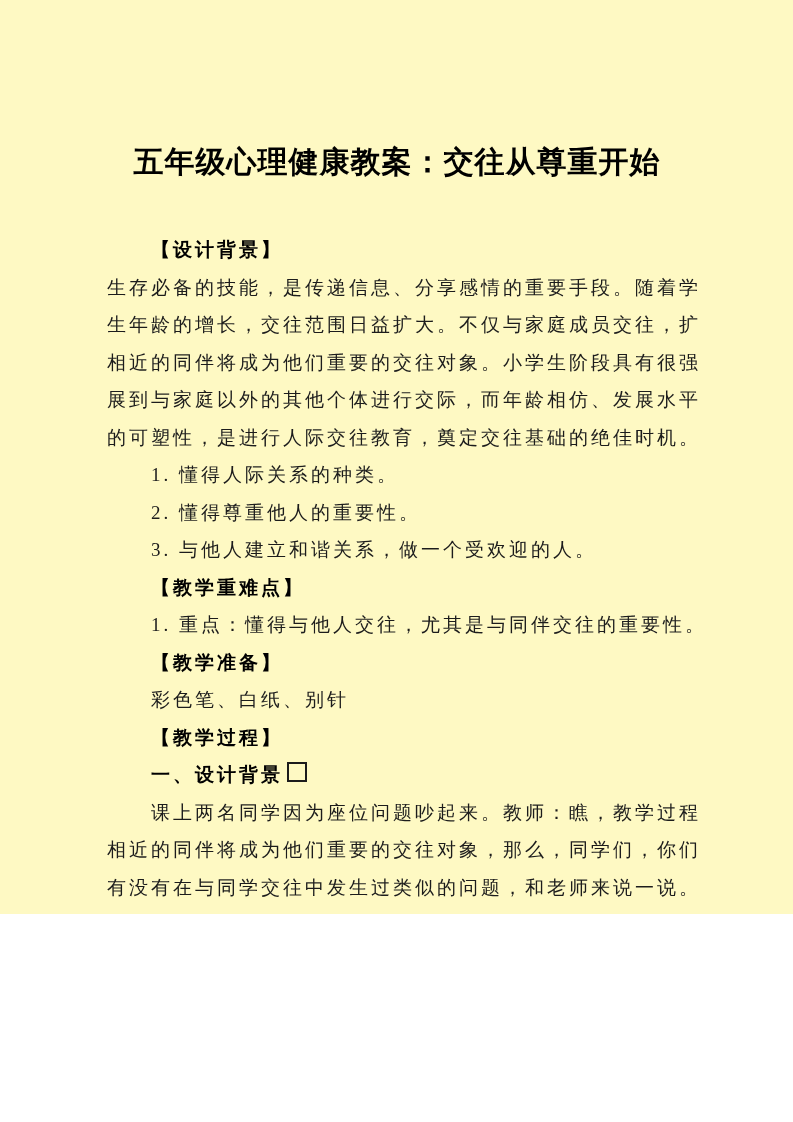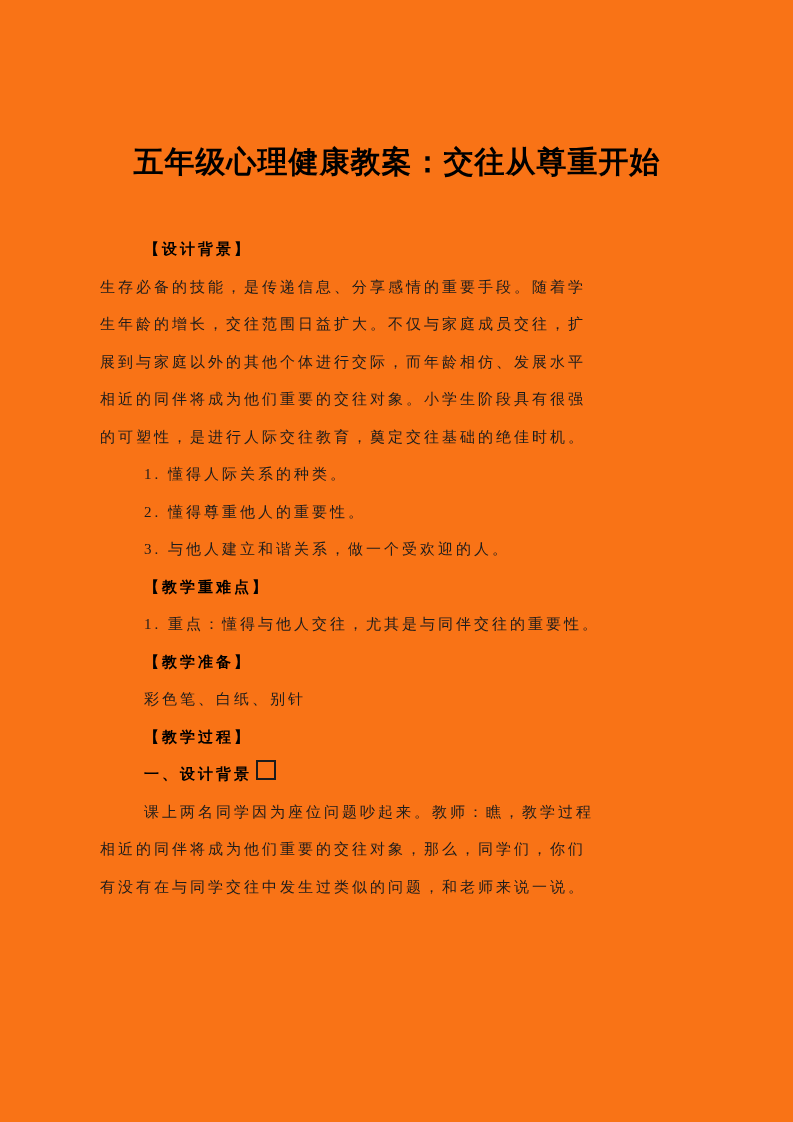--- a/index.html
+++ b/index.html
@@ -3,43 +3,44 @@
 <meta charset="utf-8">
 <style>
   html, body {
     margin: 0;
     padding: 0;
     background: #ffffff;
   }
   .page {
     position: relative;
     width: 793px;
-    height: 1122px;
+    height: 914px;
     box-sizing: border-box;
-    background: #f97316;
+    background: #fef9c3;
     padding: 140px 99px 0 100px;
     font-family: "Liberation Serif", "DejaVu Serif", serif;
     color: #1c1c1c;
     overflow: hidden;
   }
   .doc-title {
     font-size: 30px;
     line-height: 44px;
     font-weight: bold;
     text-align: center;
     letter-spacing: 1px;
     color: #000000;
     margin-bottom: 47px;
     white-space: nowrap;
   }
   .line {
-    font-size: 15px;
+    font-size: 19px;
     line-height: 37.5px;
     letter-spacing: 3px;
     white-space: nowrap;
+    margin-left: 7px;
   }
   .indent {
     padding-left: 44px;
   }
   .bold {
     font-weight: bold;
     color: #000000;
   }
   .glyph-box {
     display: inline-block;
@@ -54,22 +55,22 @@
 <body>
 
 <div class="page">
 
   <div class="doc-title">五年级心理健康教案：交往从尊重开始</div>
 
   <div class="line bold indent">【设计背景】</div>
 
   <div class="line">生存必备的技能，是传递信息、分享感情的重要手段。随着学</div>
   <div class="line">生年龄的增长，交往范围日益扩大。不仅与家庭成员交往，扩</div>
+  <div class="line">相近的同伴将成为他们重要的交往对象。小学生阶段具有很强</div>
   <div class="line">展到与家庭以外的其他个体进行交际，而年龄相仿、发展水平</div>
-  <div class="line">相近的同伴将成为他们重要的交往对象。小学生阶段具有很强</div>
   <div class="line">的可塑性，是进行人际交往教育，奠定交往基础的绝佳时机。</div>
 
   <div class="line indent">1. 懂得人际关系的种类。</div>
   <div class="line indent">2. 懂得尊重他人的重要性。</div>
   <div class="line indent">3. 与他人建立和谐关系，做一个受欢迎的人。</div>
 
   <div class="line bold indent">【教学重难点】</div>
   <div class="line indent">1. 重点：懂得与他人交往，尤其是与同伴交往的重要性。</div>
 
   <div class="line bold indent">【教学准备】</div>

